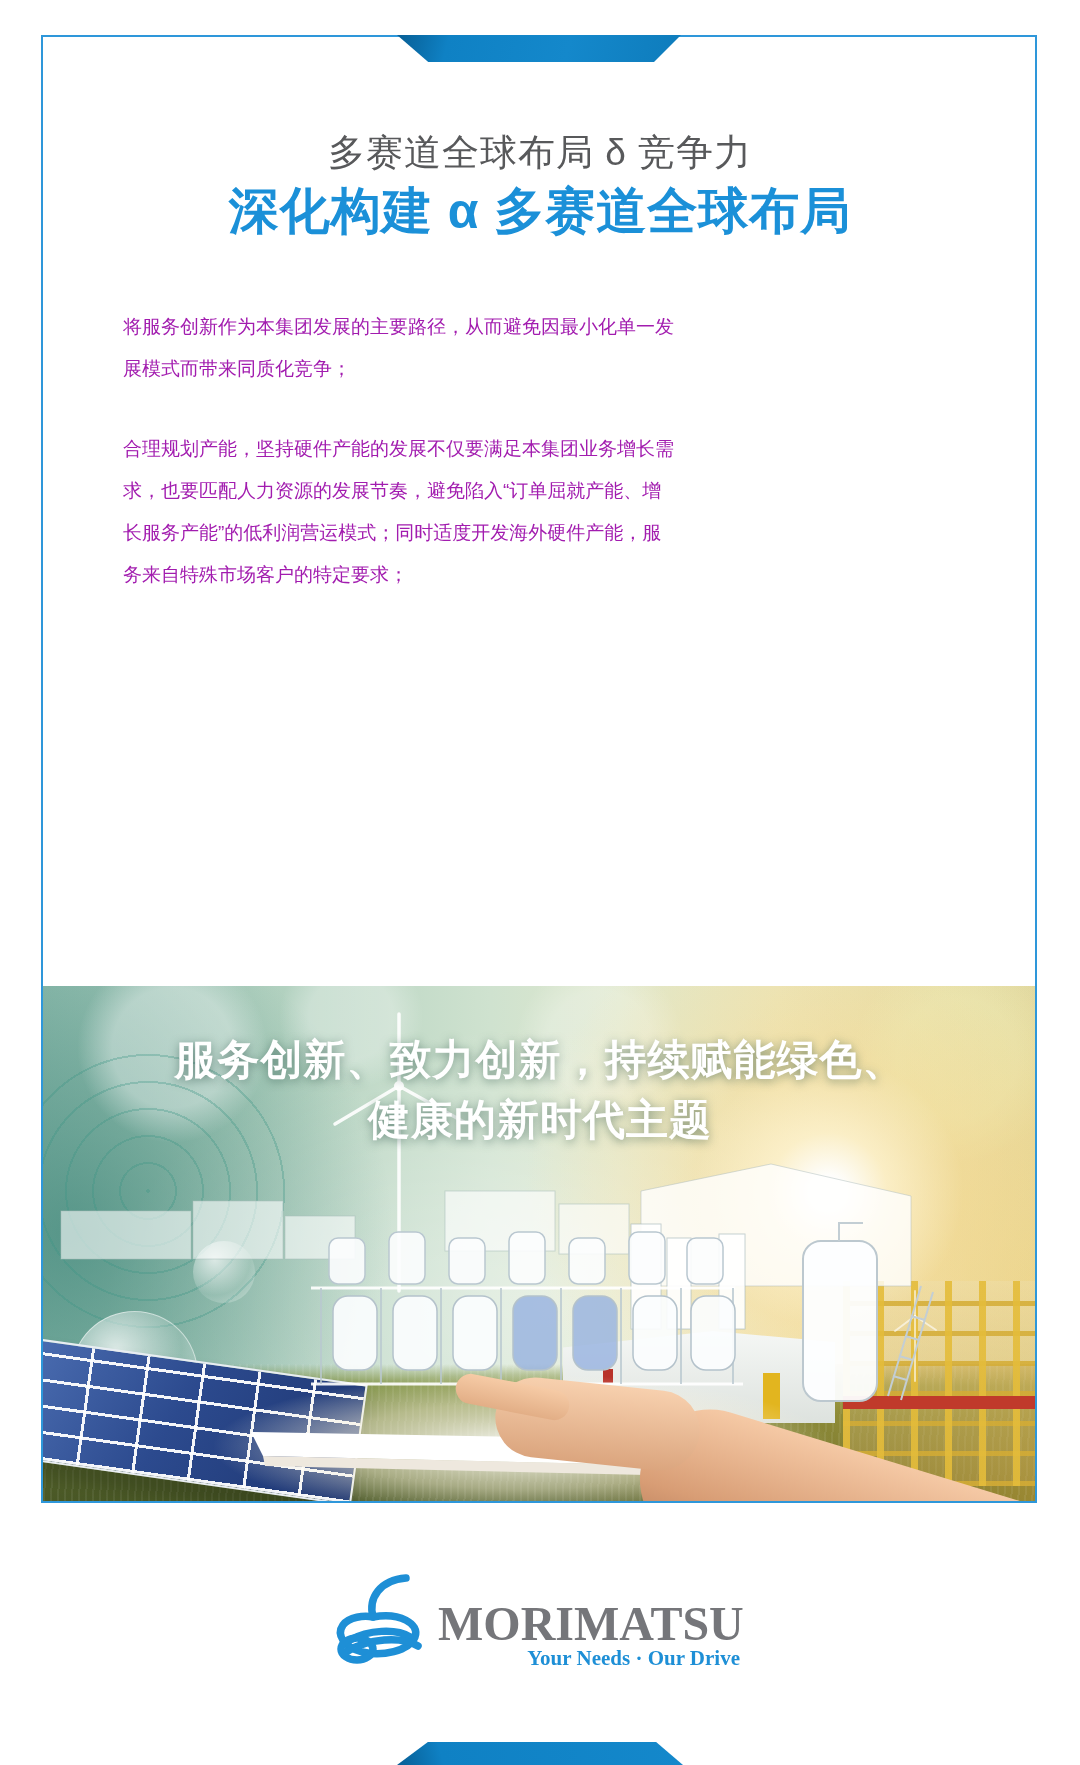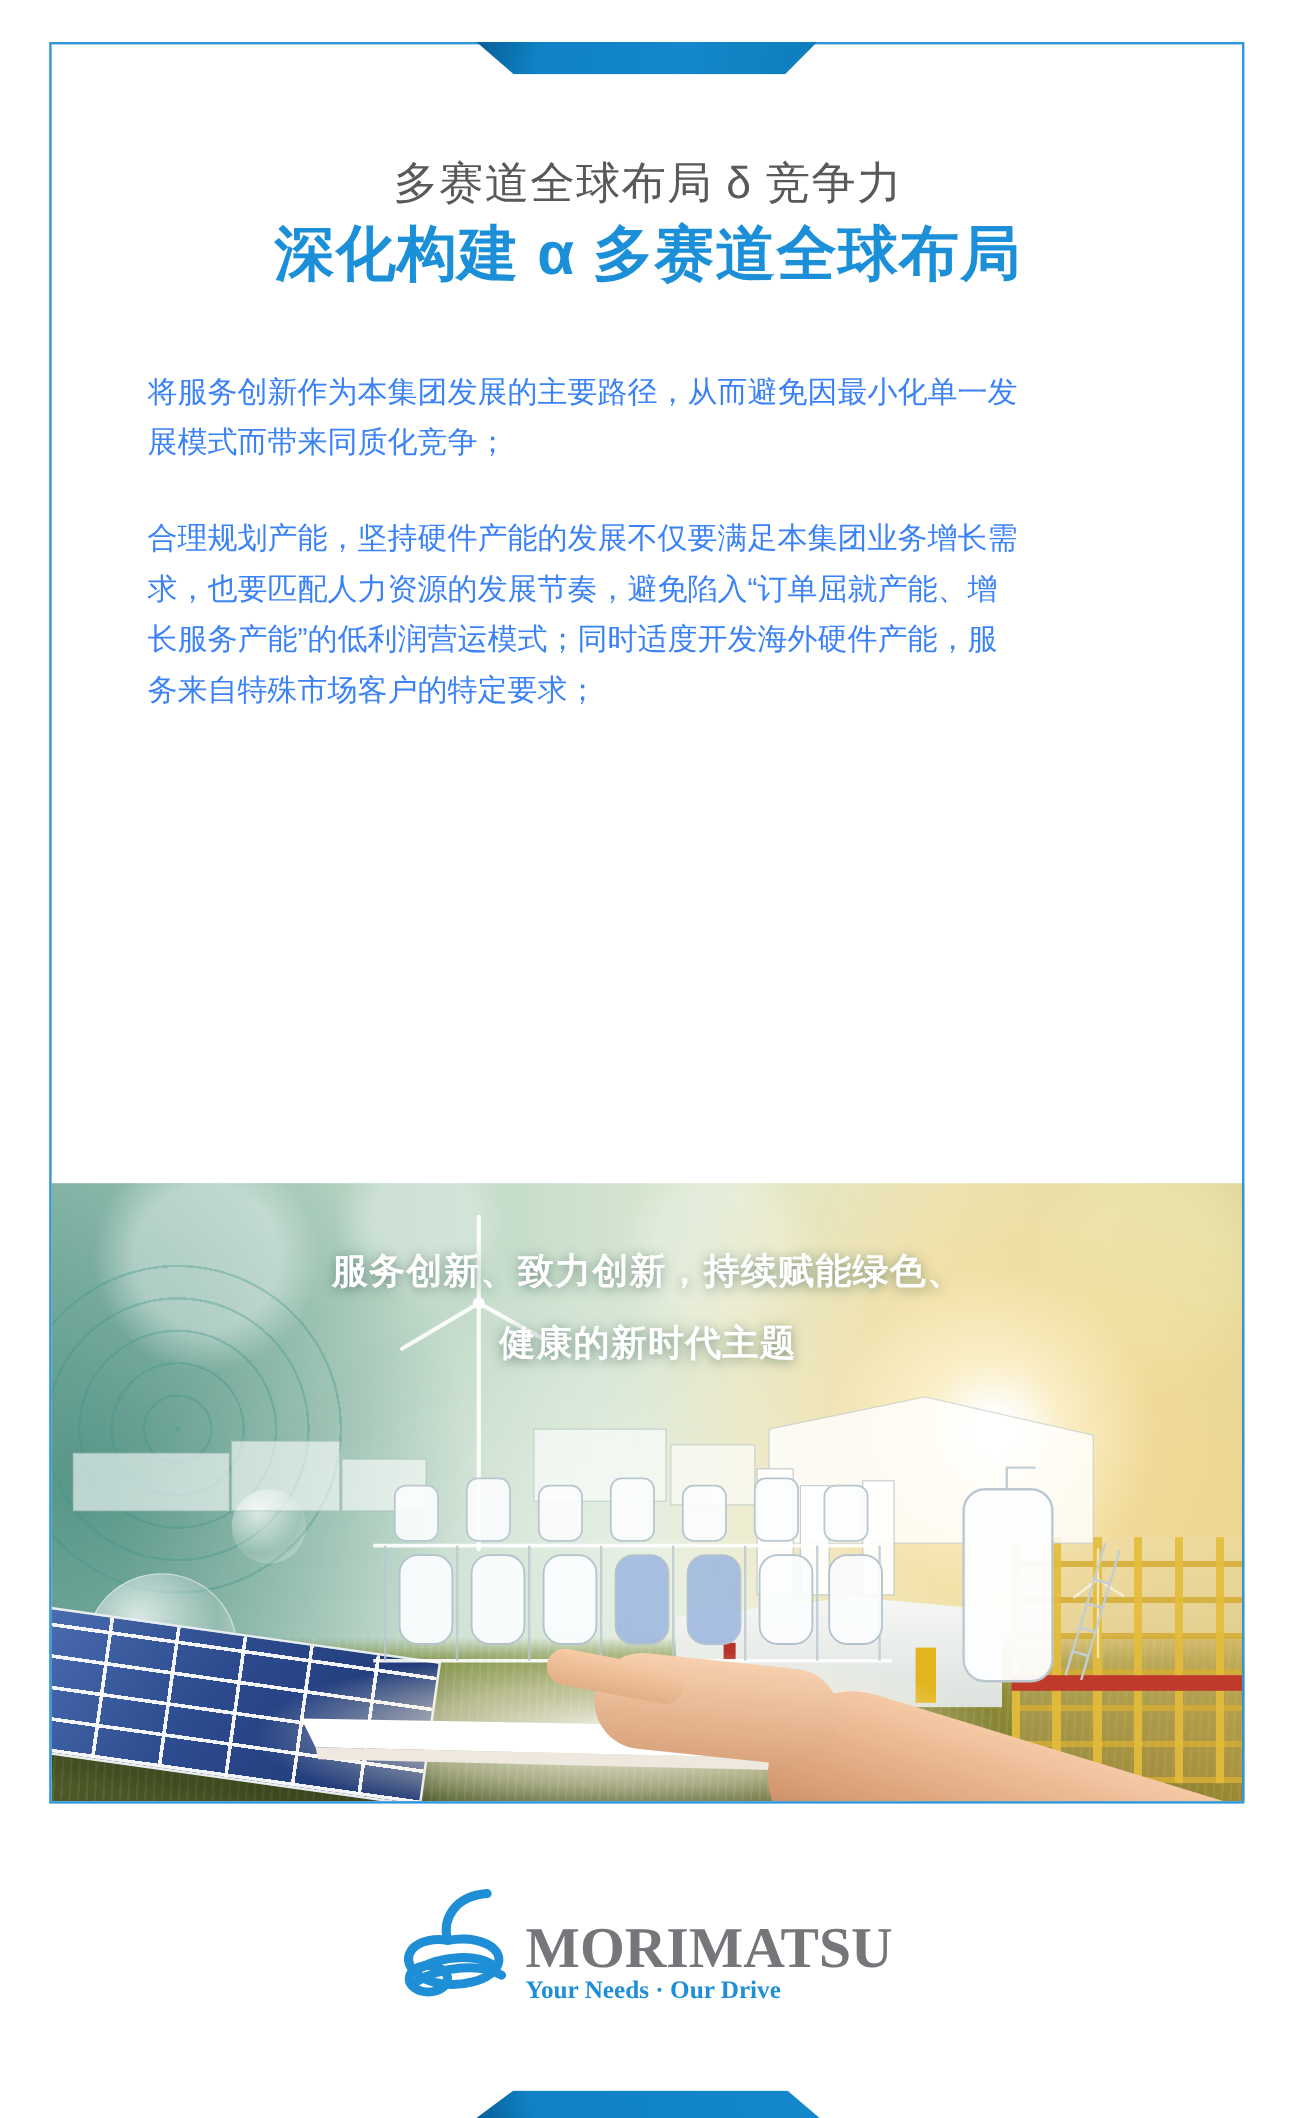--- a/index.html
+++ b/index.html
@@ -25,21 +25,21 @@
   .subtitle{
     position:absolute;left:0;right:0;top:128px;text-align:center;
     font-size:37px;color:#58595b;letter-spacing:1px;z-index:2;
   }
   .title{
     position:absolute;left:0;right:0;top:178px;text-align:center;
     font-size:50px;font-weight:bold;color:#1b90d8;letter-spacing:1px;z-index:2;
   }
   .bodytext{
     position:absolute;left:123px;top:306px;width:842px;z-index:2;
-    font-size:25px;line-height:42px;color:#3b82f6;text-align:justify;
+    font-size:19px;line-height:42px;color:#a21caf;text-align:justify;
   }
   .bodytext p{margin:0 0 38px 0;white-space:pre-line;}
   
   .hero{
     position:absolute;left:43px;top:986px;width:994px;height:515px;overflow:hidden;z-index:3;
     background:
       radial-gradient(circle at 79% 40%, rgba(255,255,255,.95) 0 2%, rgba(255,242,205,.8) 7%, rgba(252,220,150,.4) 16%, rgba(252,220,150,0) 36%),
       radial-gradient(circle at 100% 58%, rgba(244,208,120,.5), rgba(244,208,120,0) 38%),
       radial-gradient(circle at 13% 12%, rgba(255,255,255,.38) 0 60px, rgba(255,255,255,0) 95px),
       radial-gradient(circle at 31% 6%, rgba(255,255,255,.3) 0 42px, rgba(255,255,255,0) 72px),
@@ -105,33 +105,33 @@
     transform:rotate(6deg);
     background:linear-gradient(to bottom,#f7d0ae,#dba57e);
   }
   .fingers{
     position:absolute;left:412px;top:396px;width:115px;height:30px;border-radius:16px;
     transform:rotate(11deg);
     background:linear-gradient(to bottom,#f6cba6,#e2ae86);
   }
   .caption{
     position:absolute;left:0;right:0;top:44px;text-align:center;z-index:9;
-    font-size:30px;font-weight:bold;color:#ffffff;line-height:60px;white-space:pre-line;
+    font-size:42px;font-weight:bold;color:#ffffff;line-height:60px;white-space:pre-line;
     text-shadow:0 2px 10px rgba(40,80,70,.55);
     letter-spacing:1px;
   }
   
   .brand{position:absolute;left:0;right:0;top:1568px;height:110px;z-index:2;font-family:Liberation Serif, serif;}
   .brand-icon{position:absolute;left:330px;top:4px;}
   .wordmark{
     position:absolute;left:438px;top:28px;width:302px;
     font-size:48px;font-weight:bold;color:#75767a;letter-spacing:0px;
   }
   .tagline{
-    position:absolute;left:438px;top:78px;width:302px;text-align:left;
+    position:absolute;left:438px;top:78px;width:302px;text-align:right;
     font-size:21px;font-weight:bold;color:#1e8fd6;
   }
 </style>
 </head>
 <body>
 
 <div class="tab-top"></div>
 <div class="frame"></div>
 
 <div class="subtitle">多赛道全球布局 δ 竞争力</div>

